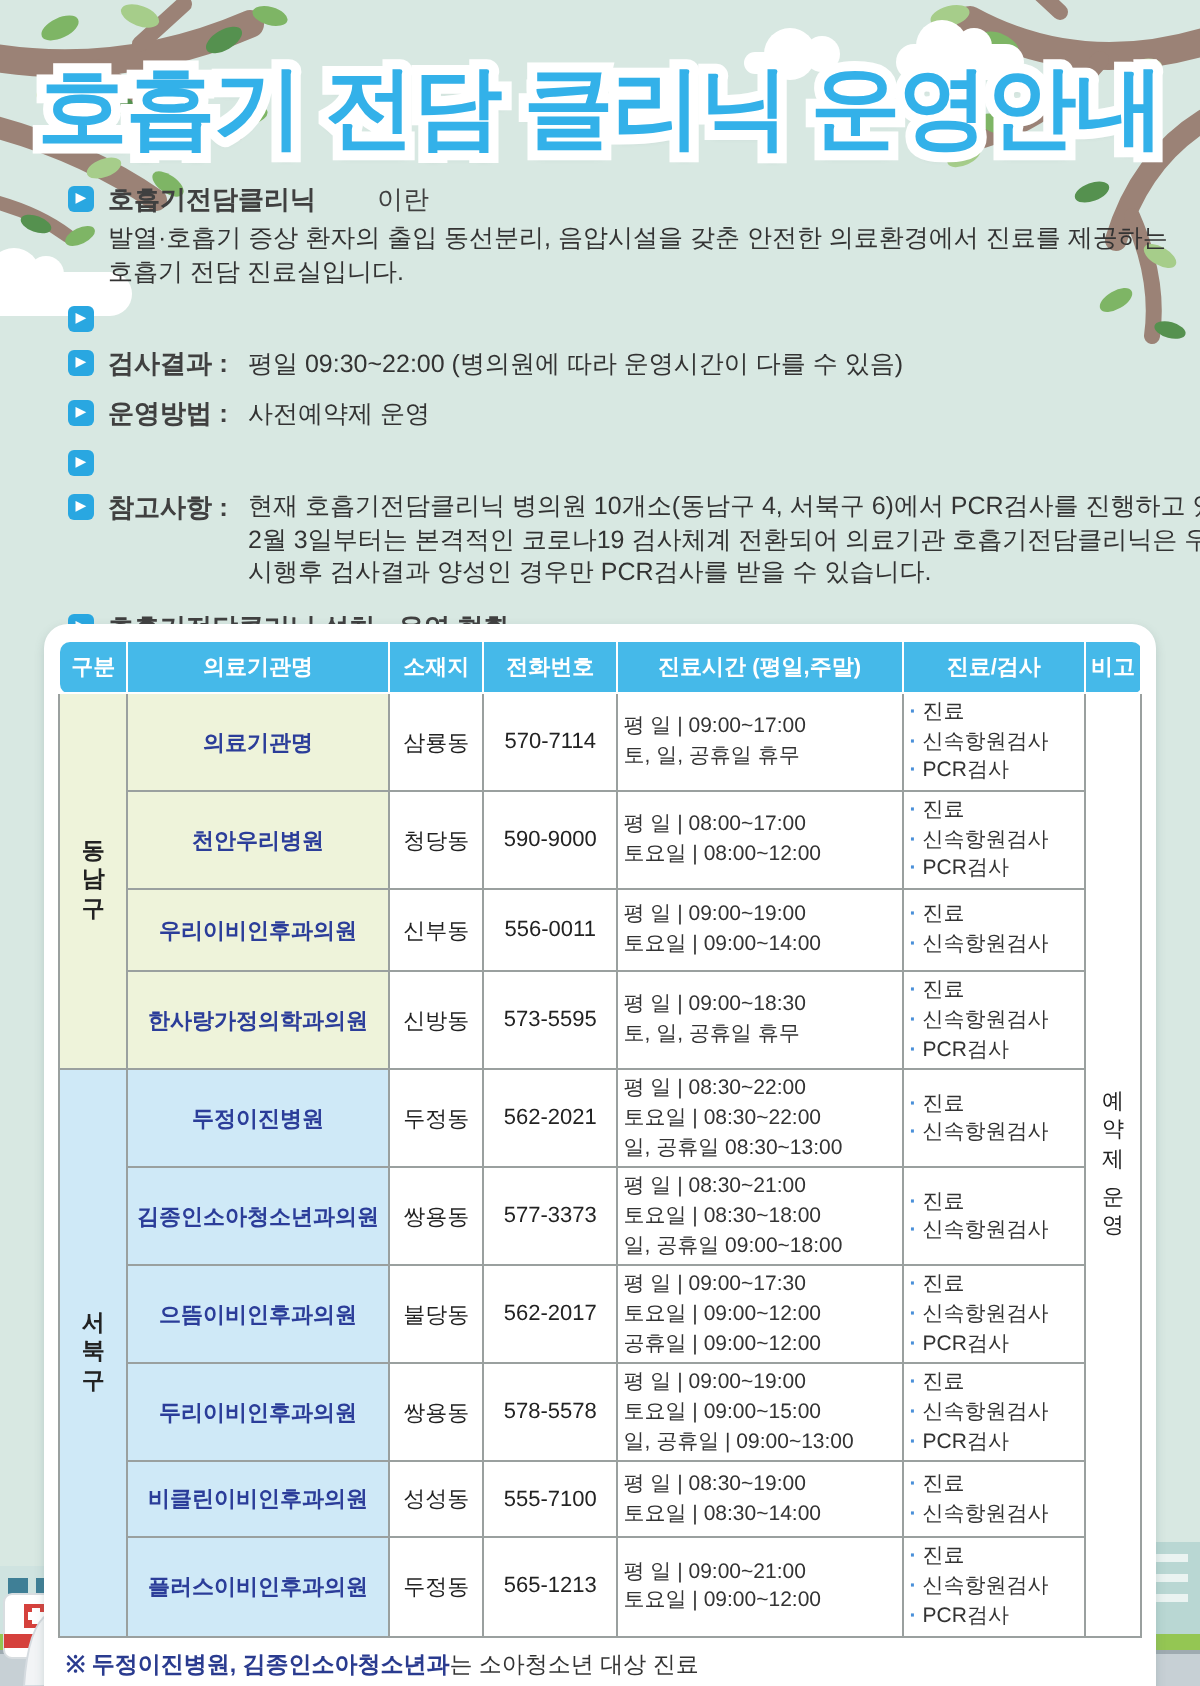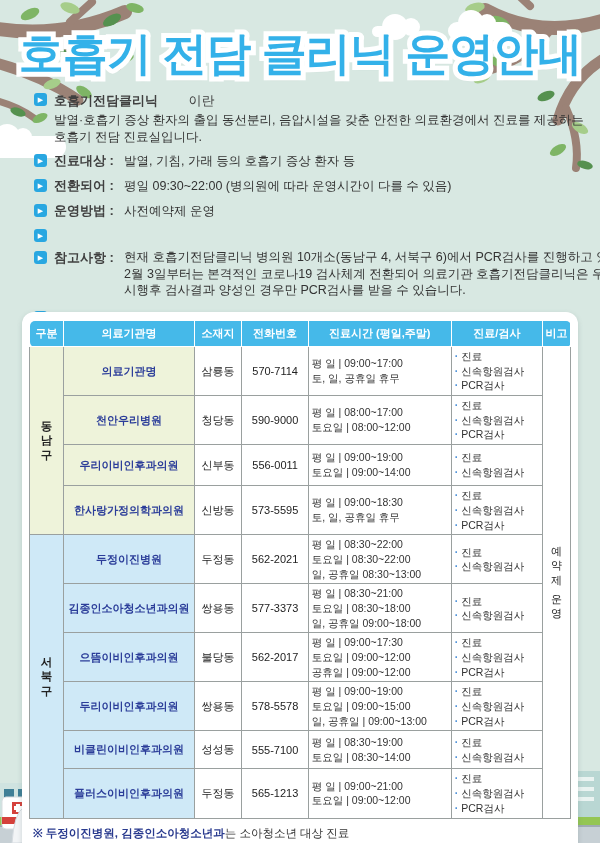--- a/index.html
+++ b/index.html
@@ -142,30 +142,26 @@
           <span class="lbl">호흡기전담클리닉</span>
           <span class="lbl" style="font-weight:normal;margin-left:26px;">이란</span>
         </div>
         <div class="txt">발열·호흡기 증상 환자의 출입 동선분리, 음압시설을 갖춘 안전한 의료환경에서 진료를 제공하는</div>
         <div class="txt">호흡기 전담 진료실입니다.</div>
       </div>
     </div>
 
     <div class="sec">
       <span class="bullet">▶</span>
+    </div>
+
+    <div class="sec">
+      <span class="bullet">▶</span>
       <div class="sec-line">
-        <span class="lbl fixed">진료대상 :</span>
-        <span class="txt">발열, 기침, 가래 등의 호흡기 증상 환자 등</span>
-      </div>
-    </div>
-
-    <div class="sec">
-      <span class="bullet">▶</span>
-      <div class="sec-line">
-        <span class="lbl fixed">전환되어 :</span>
+        <span class="lbl fixed">검사결과 :</span>
         <span class="txt">평일 09:30~22:00 (병의원에 따라 운영시간이 다를 수 있음)</span>
       </div>
     </div>
 
     <div class="sec">
       <span class="bullet">▶</span>
       <div class="sec-line">
         <span class="lbl fixed">운영방법 :</span>
         <span class="txt">사전예약제 운영</span>
       </div>

